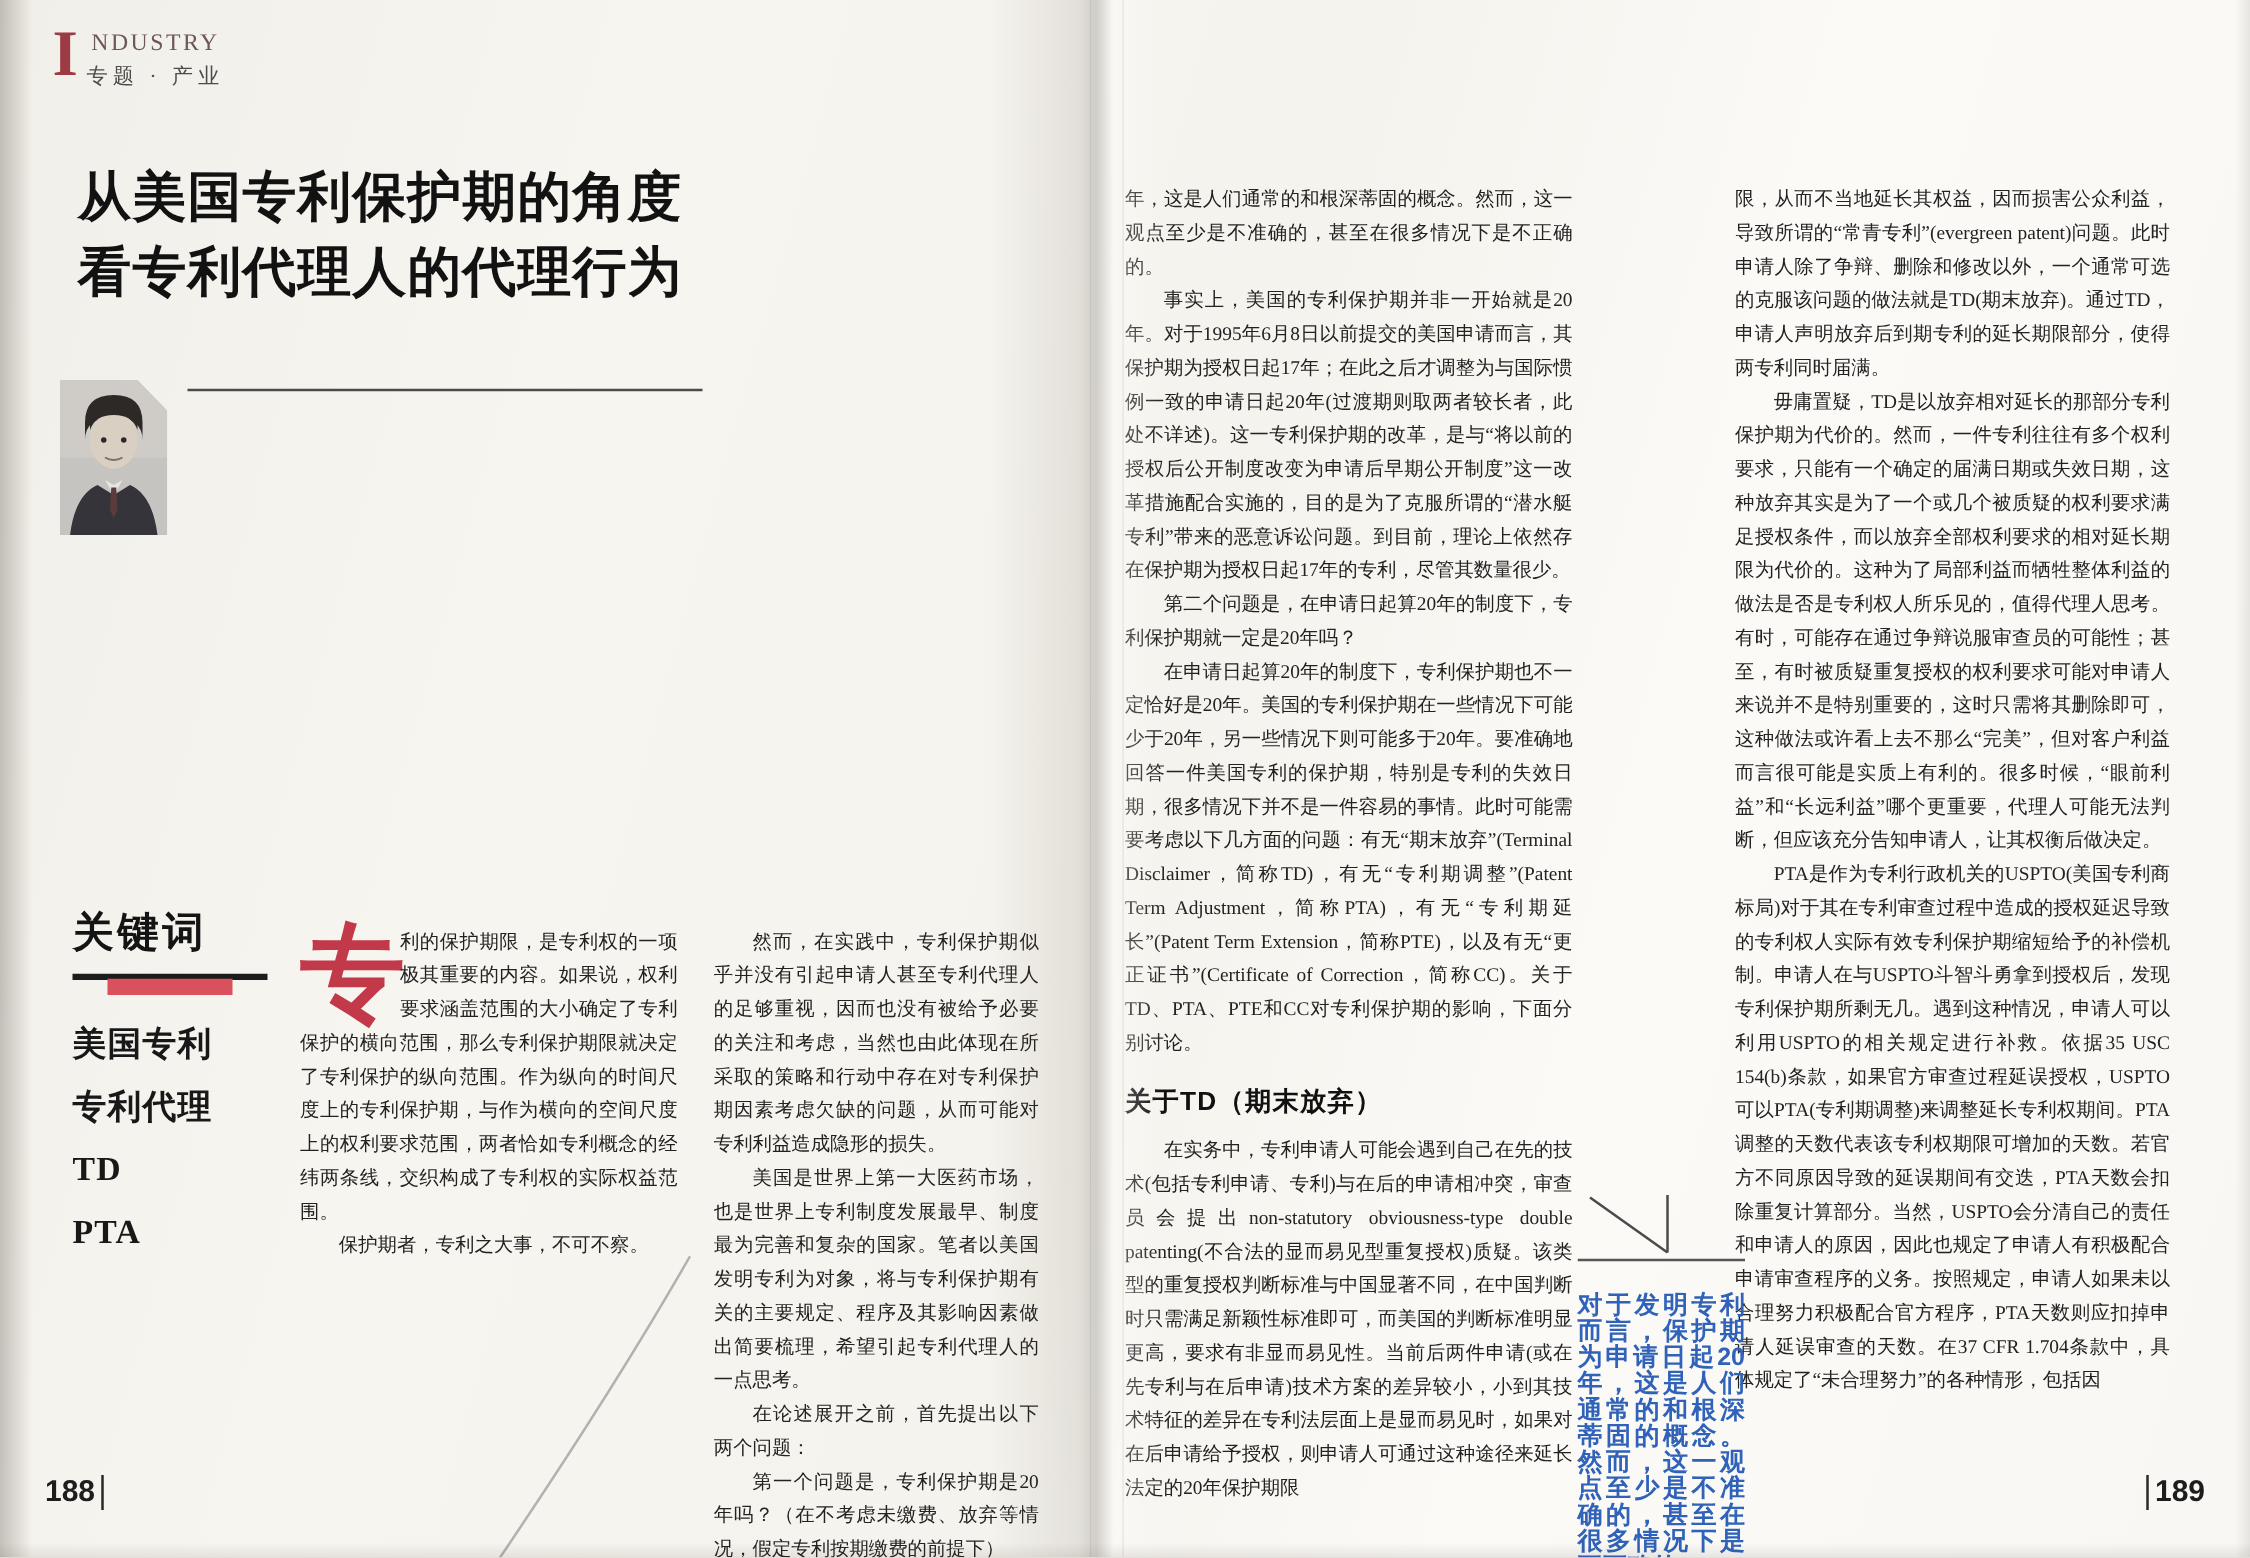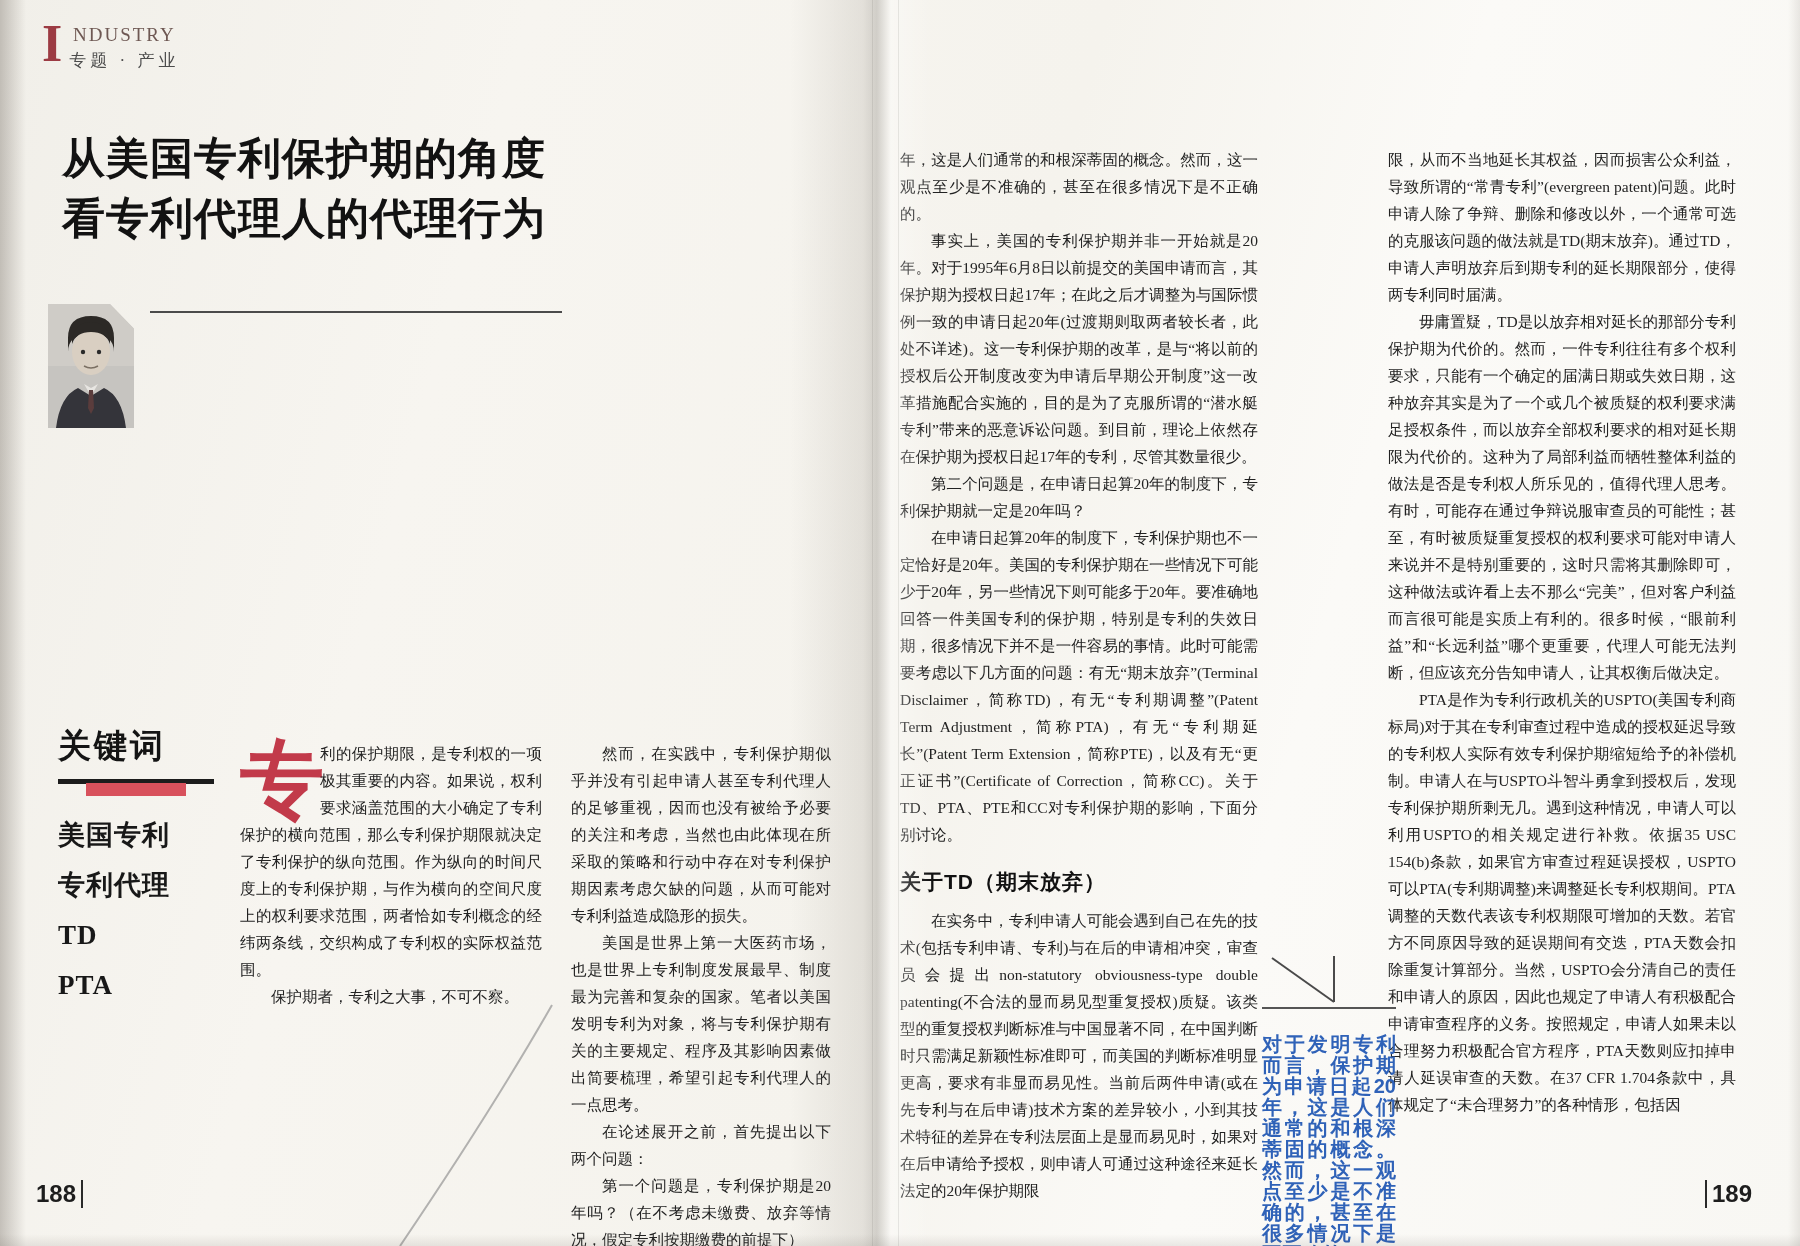--- a/index.html
+++ b/index.html
@@ -61,21 +61,21 @@
   
   .pq{position:absolute;left:1262px;top:952px;width:134px;}
   .pq-arrow{display:block;}
   .pq-text{margin-top:24px;font-family:"Liberation Sans","DejaVu Sans",sans-serif;
     font-weight:bold;font-size:20px;line-height:21px;text-align:justify;
     color:var(--pullquote_blue,#2f62b8);}
   
   .pn{position:absolute;top:1180px;font-size:24px;font-weight:bold;color:#1d1d1d;
     font-family:"Liberation Sans","DejaVu Sans",sans-serif;}
   .pn-left{left:36px;border-right:2px solid #2a2a2a;padding-right:5px;}
-  .pn-right{right:48px;border-left:2px solid #2a2a2a;padding-left:5px;}
+  .pn-right{right:36px;border-left:2px solid #2a2a2a;padding-left:5px;}
   
   .pen{position:absolute;left:0;top:0;pointer-events:none;}
 </style>
 </head>
 <body>
 
 <div id="spread">
 
   <div class="hdr-left">
     <div class="initial">I</div>

